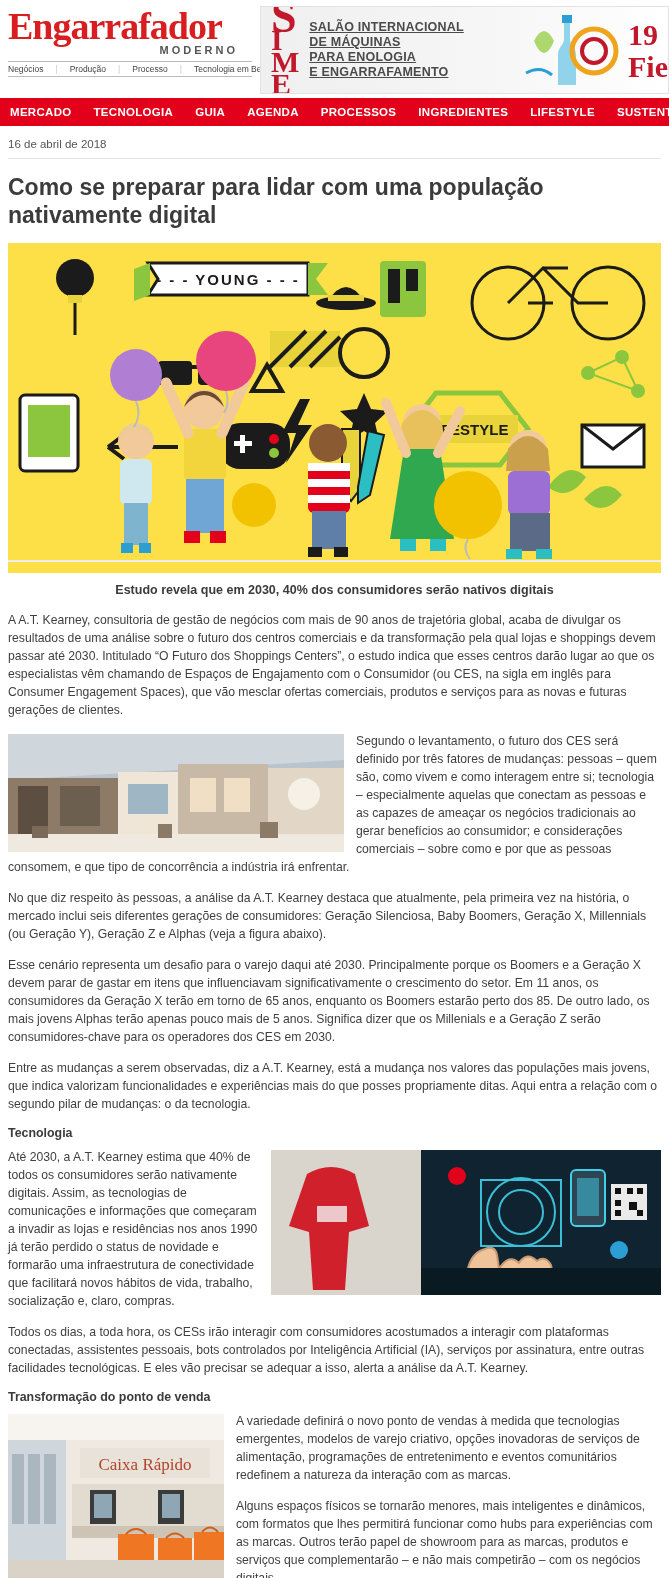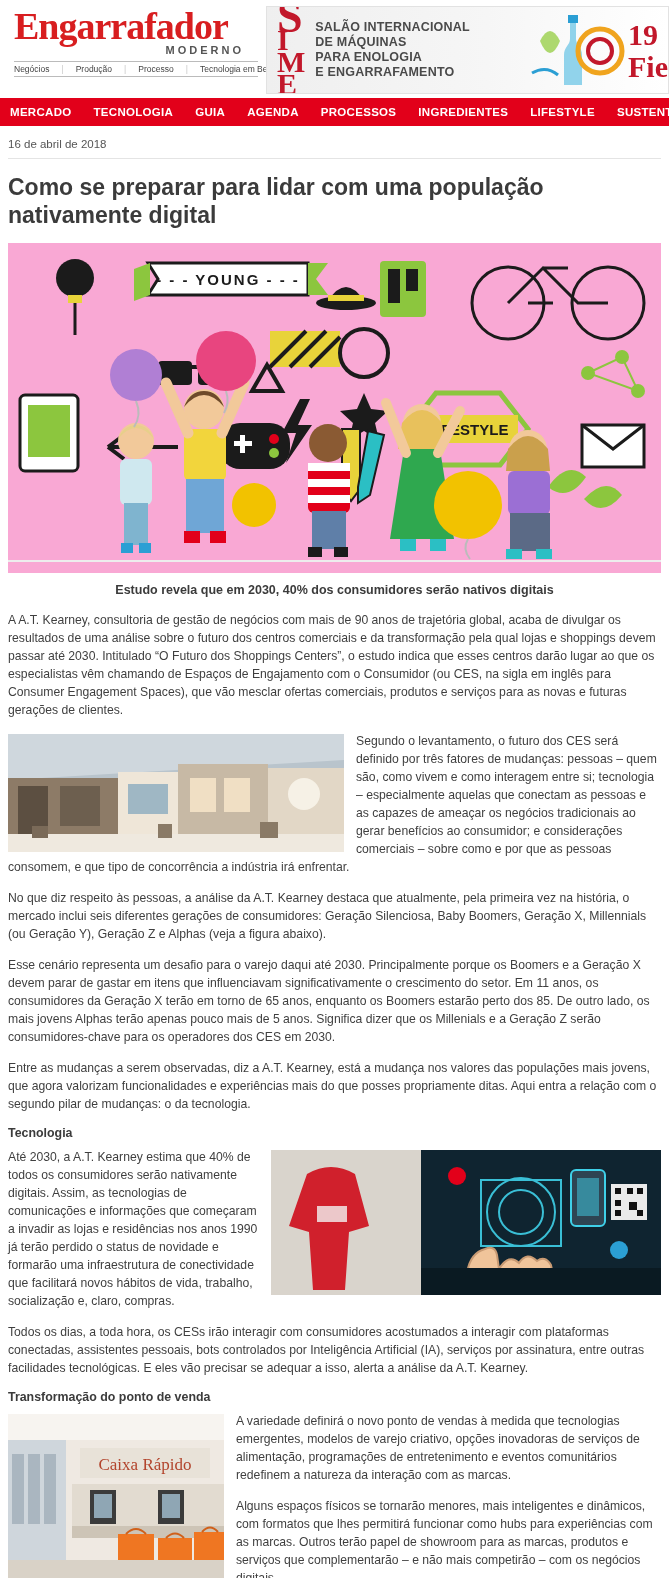--- a/index.html
+++ b/index.html
@@ -8,21 +8,21 @@
     width: 669px;
     background: #ffffff;
     font-family: "Liberation Sans", sans-serif;
     color: #333333;
   }
 
   
   .masthead {
     display: flex;
     align-items: flex-start;
-    padding: 6px 0 4px 6px;
+    padding: 6px 0 4px 0;
     background: #ffffff;
   }
   .logo-block {
     width: 252px;
     padding-left: 8px;
     flex: 0 0 auto;
   }
   .logo-word {
     font-family: "Liberation Serif", serif;
     font-weight: bold;
@@ -75,20 +75,21 @@
     letter-spacing: 0px;
   }
   .banner-sime span { display:block; font-size: 30px; line-height: 22px;}
   .banner-text {
     font-size: 12.5px;
     line-height: 15px;
     color: #4a4a4a;
     font-weight: bold;
     text-transform: uppercase;
     letter-spacing: .2px;
+    text-decoration: underline;
   }
   .banner-art {
     position: absolute;
     left: 255px;
     top: 4px;
     width: 110px;
     height: 80px;
   }
   .banner-right {
     position: absolute;
@@ -131,21 +132,21 @@
     line-height: 28px;
     font-weight: bold;
     color: #3b3b3b;
     margin: 14px 0 14px 0;
   }
 
   .hero {
     width: 100%;
     height: 330px;
     position: relative;
-    background: #f9a8d4;
+    background: #fde047;
     overflow: hidden;
   }
 
   .caption {
     text-align: center;
     font-size: 12.5px;
     font-weight: bold;
     color: #3b3b3b;
     margin: 10px 0 14px 0;
   }
@@ -417,21 +418,21 @@
         <rect x="24" y="92" width="16" height="12" fill="#7a6a58"></rect>
         <rect x="150" y="90" width="14" height="14" fill="#8a7a66"></rect>
         <rect x="252" y="88" width="18" height="16" fill="#8a7a66"></rect>
       </svg>
     </div>
     <p class="body">Segundo o levantamento, o futuro dos CES será definido por três fatores de mudanças: pessoas – quem são, como vivem e como interagem entre si; tecnologia – especialmente aquelas que conectam as pessoas e as capazes de ameaçar os negócios tradicionais ao gerar benefícios ao consumidor; e considerações comerciais – sobre como e por que as pessoas consomem, e que tipo de concorrência a indústria irá enfrentar.</p>
   </div>
 
   <p class="body">No que diz respeito às pessoas, a análise da A.T. Kearney destaca que atualmente, pela primeira vez na história, o mercado inclui seis diferentes gerações de consumidores: Geração Silenciosa, Baby Boomers, Geração X, Millennials (ou Geração Y), Geração Z e Alphas (veja a figura abaixo).</p>
   <p class="body">Esse cenário representa um desafio para o varejo daqui até 2030. Principalmente porque os Boomers e a Geração X devem parar de gastar em itens que influenciavam significativamente o crescimento do setor. Em 11 anos, os consumidores da Geração X terão em torno de 65 anos, enquanto os Boomers estarão perto dos 85. De outro lado, os mais jovens Alphas terão apenas pouco mais de 5 anos. Significa dizer que os Millenials e a Geração Z serão consumidores-chave para os operadores dos CES em 2030.</p>
-  <p class="body">Entre as mudanças a serem observadas, diz a A.T. Kearney, está a mudança nos valores das populações mais jovens, que agora valorizam funcionalidades e experiências mais do que posses propriamente ditas. Aqui entra a relação com o segundo pilar de mudanças: o da tecnologia.</p>
+  <p class="body">Entre as mudanças a serem observadas, diz a A.T. Kearney, está a mudança nos valores das populações mais jovens, que indica valorizam funcionalidades e experiências mais do que posses propriamente ditas. Aqui entra a relação com o segundo pilar de mudanças: o da tecnologia.</p>
 
   <div class="subhead">Tecnologia</div>
 
   <div class="clearfix">
     <div class="photo img-right" style="width:390px;height:145px;">
       <svg viewBox="0 0 390 145" width="390" height="145">
         <rect width="390" height="145" fill="#1d2a33"></rect>
         <rect x="0" y="0" width="150" height="145" fill="#d9d4cc"></rect>
         <path d="M36 24 q24 -14 48 0 l14 52 -20 6 -4 58 -32 0 -4 -58 -20 -6 Z" fill="#d0202c"></path>
         <rect x="46" y="56" width="30" height="16" fill="#f2f2f2" opacity=".8"></rect>

